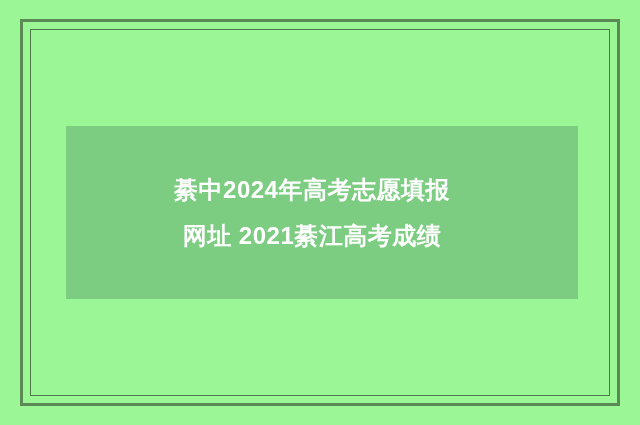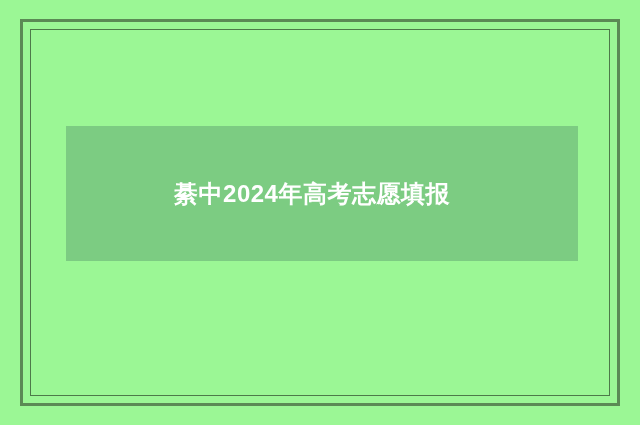--- a/index.html
+++ b/index.html
@@ -43,21 +43,21 @@
     border: 1px solid #4d7a49;
     box-sizing: border-box;
   }
 
   
   #content-plate {
     position: absolute;
     left: 66px;
     top: 126px;
     width: 512px;
-    height: 135px;
+    height: 173px;
     background: #7ccc82;
     display: flex;
     flex-direction: column;
     align-items: center;
     justify-content: center;
     box-sizing: border-box;
   }
 
   #headline {
     margin: 0;
@@ -82,16 +82,17 @@
 
 <div id="banner-root" style="background: rgb(155, 247, 149);">
 
   <div id="outer-frame" style="border-color: rgb(91, 138, 85);"></div>
 
   <div id="inner-frame" style="border-color: rgb(77, 122, 73);"></div>
 
   <div id="content-plate" style="background: rgb(124, 204, 130);">
     <h1 id="headline" style="color: rgb(255, 255, 255);">
       <span class="headline-line">綦中2024年高考志愿填报</span>
+      <span class="headline-line">网址 2021綦江高考成绩</span>
     </h1>
   </div>
 
 </div>
 
 </body></html>

